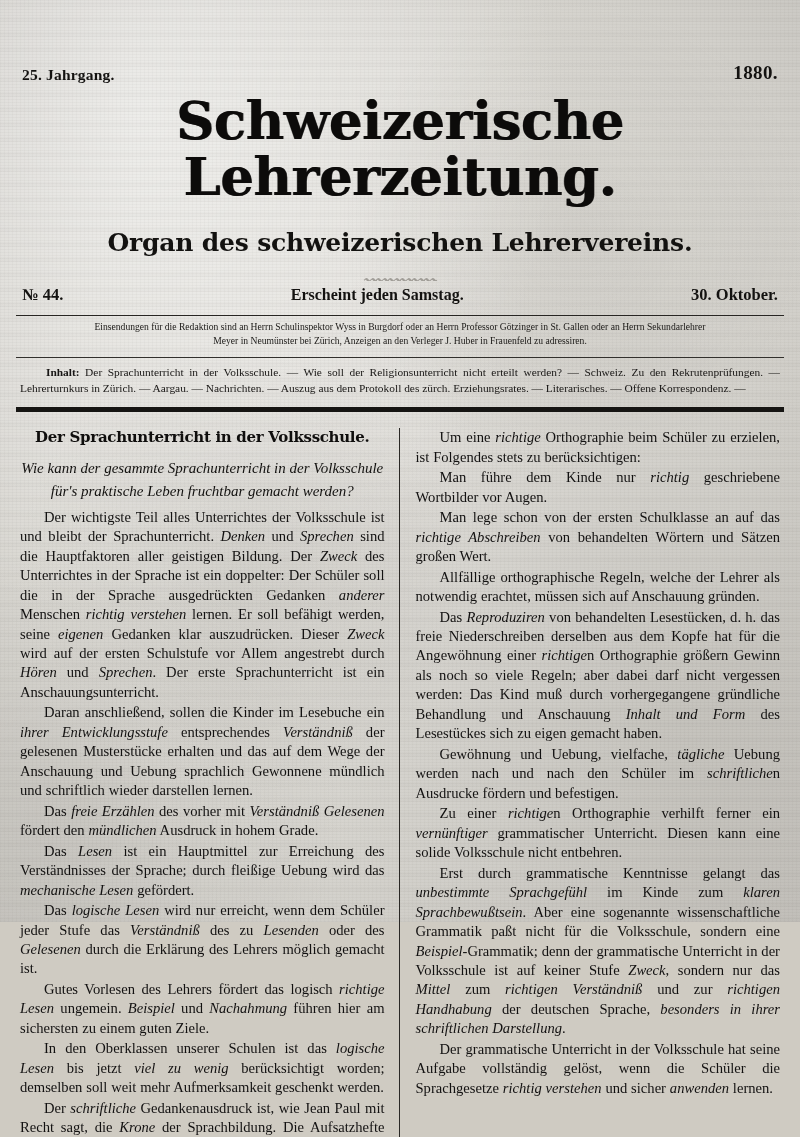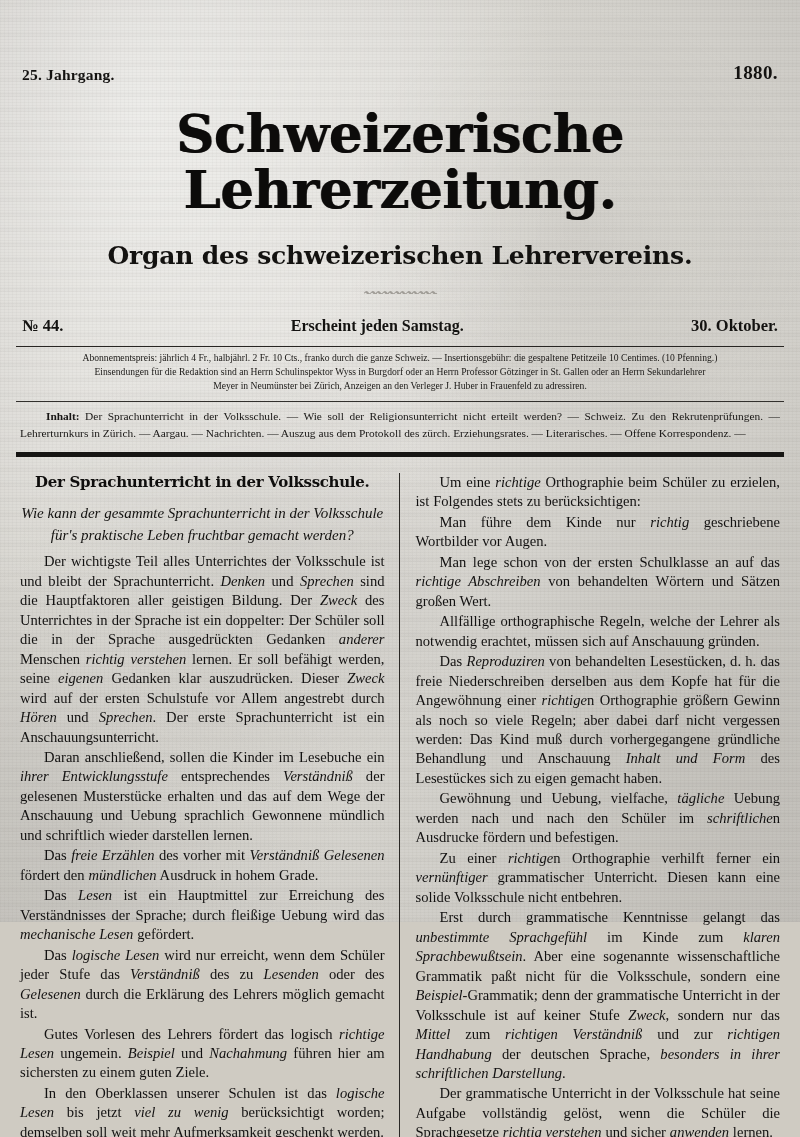--- a/index.html
+++ b/index.html
@@ -42,41 +42,41 @@
 
   .topline{
     display:flex; justify-content:space-between; align-items:flex-end;
     padding:62px 8px 0 8px;
     font-weight:bold; color:#14120f;
   }
   .jahrgang{ font-size:15.5px; letter-spacing:.2px; }
   .year{ font-size:19px; letter-spacing:.4px; }
 
   .masthead{
-    text-align:center; margin-top:21px;
+    text-align:center; margin-top:8px;
     font-size:53px; font-weight:bold; letter-spacing:-0.5px;
     color:#0d0b09;
     font-family:"DejaVu Serif", serif;
     text-shadow:0.6px 0 0 rgba(13,11,9,.75), -0.4px 0 0 rgba(13,11,9,.45);
     line-height:1.06;
   }
   .subtitle{
     text-align:center; margin-top:24px;
     font-size:25px; font-weight:bold; color:#14120f;
     font-family:"DejaVu Serif", serif;
     letter-spacing:-0.2px;
   }
   .ornament{
     text-align:center; margin-top:12px; height:12px;
     color:#8e887c; font-size:13px; letter-spacing:-1px; opacity:.75;
     overflow:hidden; white-space:nowrap;
   }
   .issueline{
     display:flex; justify-content:space-between; align-items:baseline;
-    margin-top:22px; padding:0 8px;
+    margin-top:4px; padding:0 8px;
     font-weight:bold; color:#14120f; font-size:16.5px;
   }
   .issueline .mid{ font-size:16px; }
 
   .rule-thin{ height:0; border-top:1.6px solid #2a2620; margin:10px 2px 0 2px; }
   .rule-thin2{ height:0; border-top:1.3px solid #33302a; margin:5px 2px 0 2px; }
   .rule-thick{ height:5px; background:#171512; margin:5px 2px 0 2px; }
 
   .fineprint{
     font-size:9.6px; line-height:1.42; color:#1b1814;
@@ -134,21 +134,20 @@
 
   <div class="issueline">
     <span>№ 44.</span>
     <span class="mid">Erscheint jeden Samstag.</span>
     <span>30. Oktober.</span>
   </div>
 
   <div class="rule-thin"></div>
 
   <div class="fineprint">
-    <div class="l1">Abonnementspreis: jährlich 4 Fr., halbjährl. 2 Fr. 10 Cts., franko durch die ganze Schweiz. — Insertionsgebühr: die gespaltene Petitzeile 10 Centimes. (10 Pfenning.)</div>
     <div>Einsendungen für die Redaktion sind an Herrn Schulinspektor Wyss in Burgdorf oder an Herrn Professor Götzinger in St. Gallen oder an Herrn Sekundarlehrer</div>
     <div>Meyer in Neumünster bei Zürich, Anzeigen an den Verleger J. Huber in Frauenfeld zu adressiren.</div>
   </div>
 
   <div class="rule-thin2"></div>
 
   <div class="inhalt">
     <span class="lead"></span><b>Inhalt:</b><span> Der Sprachunterricht in der Volksschule. — Wie soll der Religionsunterricht nicht erteilt werden? — Schweiz. Zu den Rekrutenprüfungen. — Lehrerturnkurs in Zürich. — Aargau. — Nachrichten. — Auszug aus dem Protokoll des zürch. Erziehungsrates. — Literarisches. — Offene Korrespondenz. —</span>
   </div>
 

